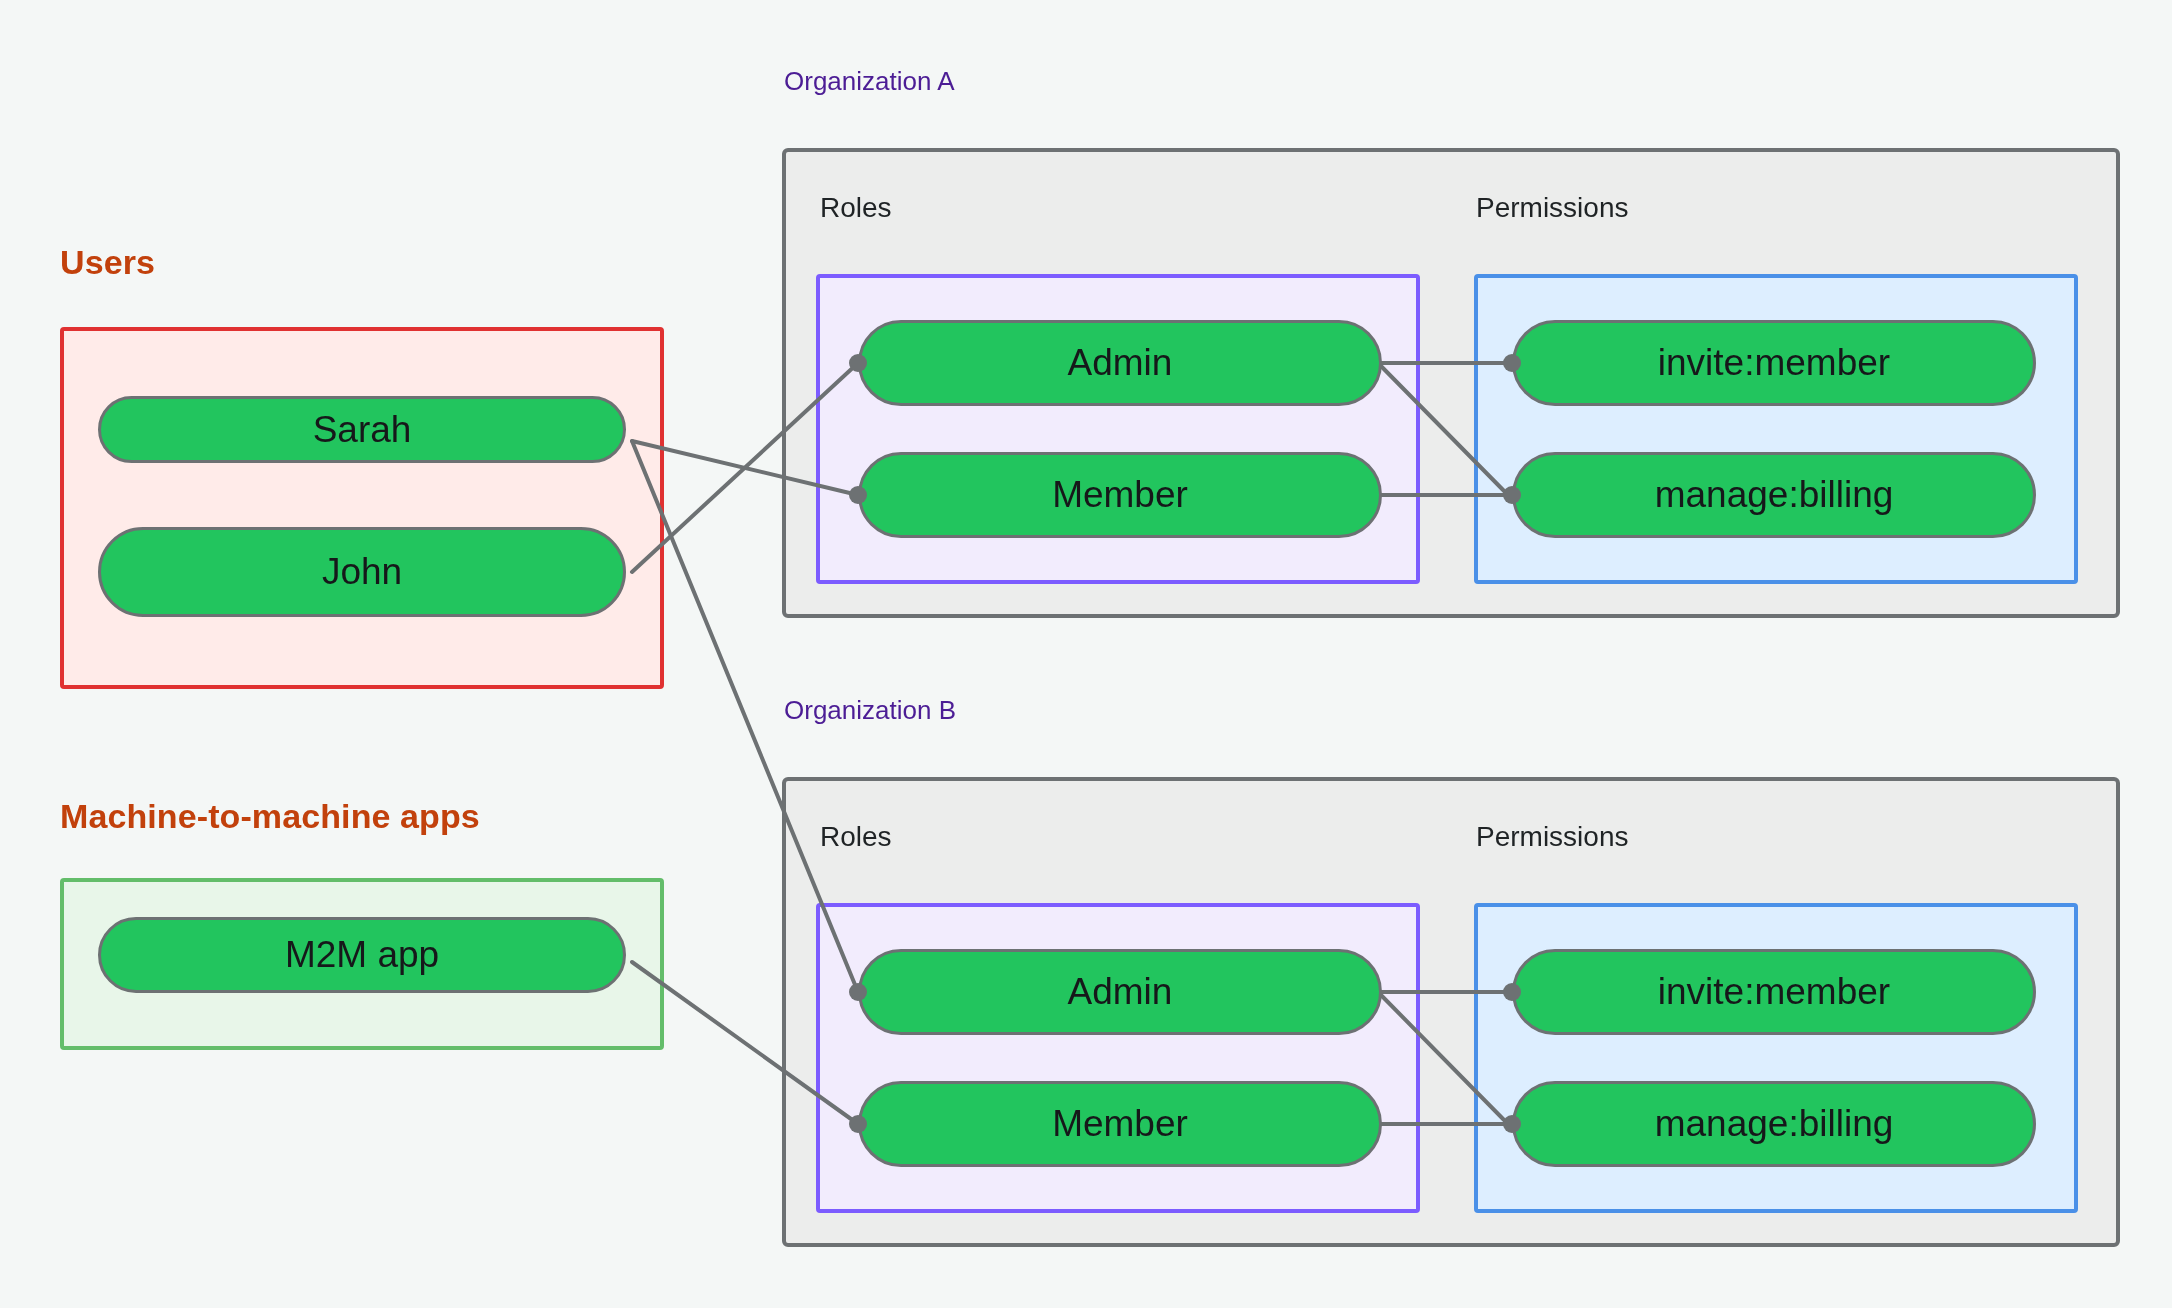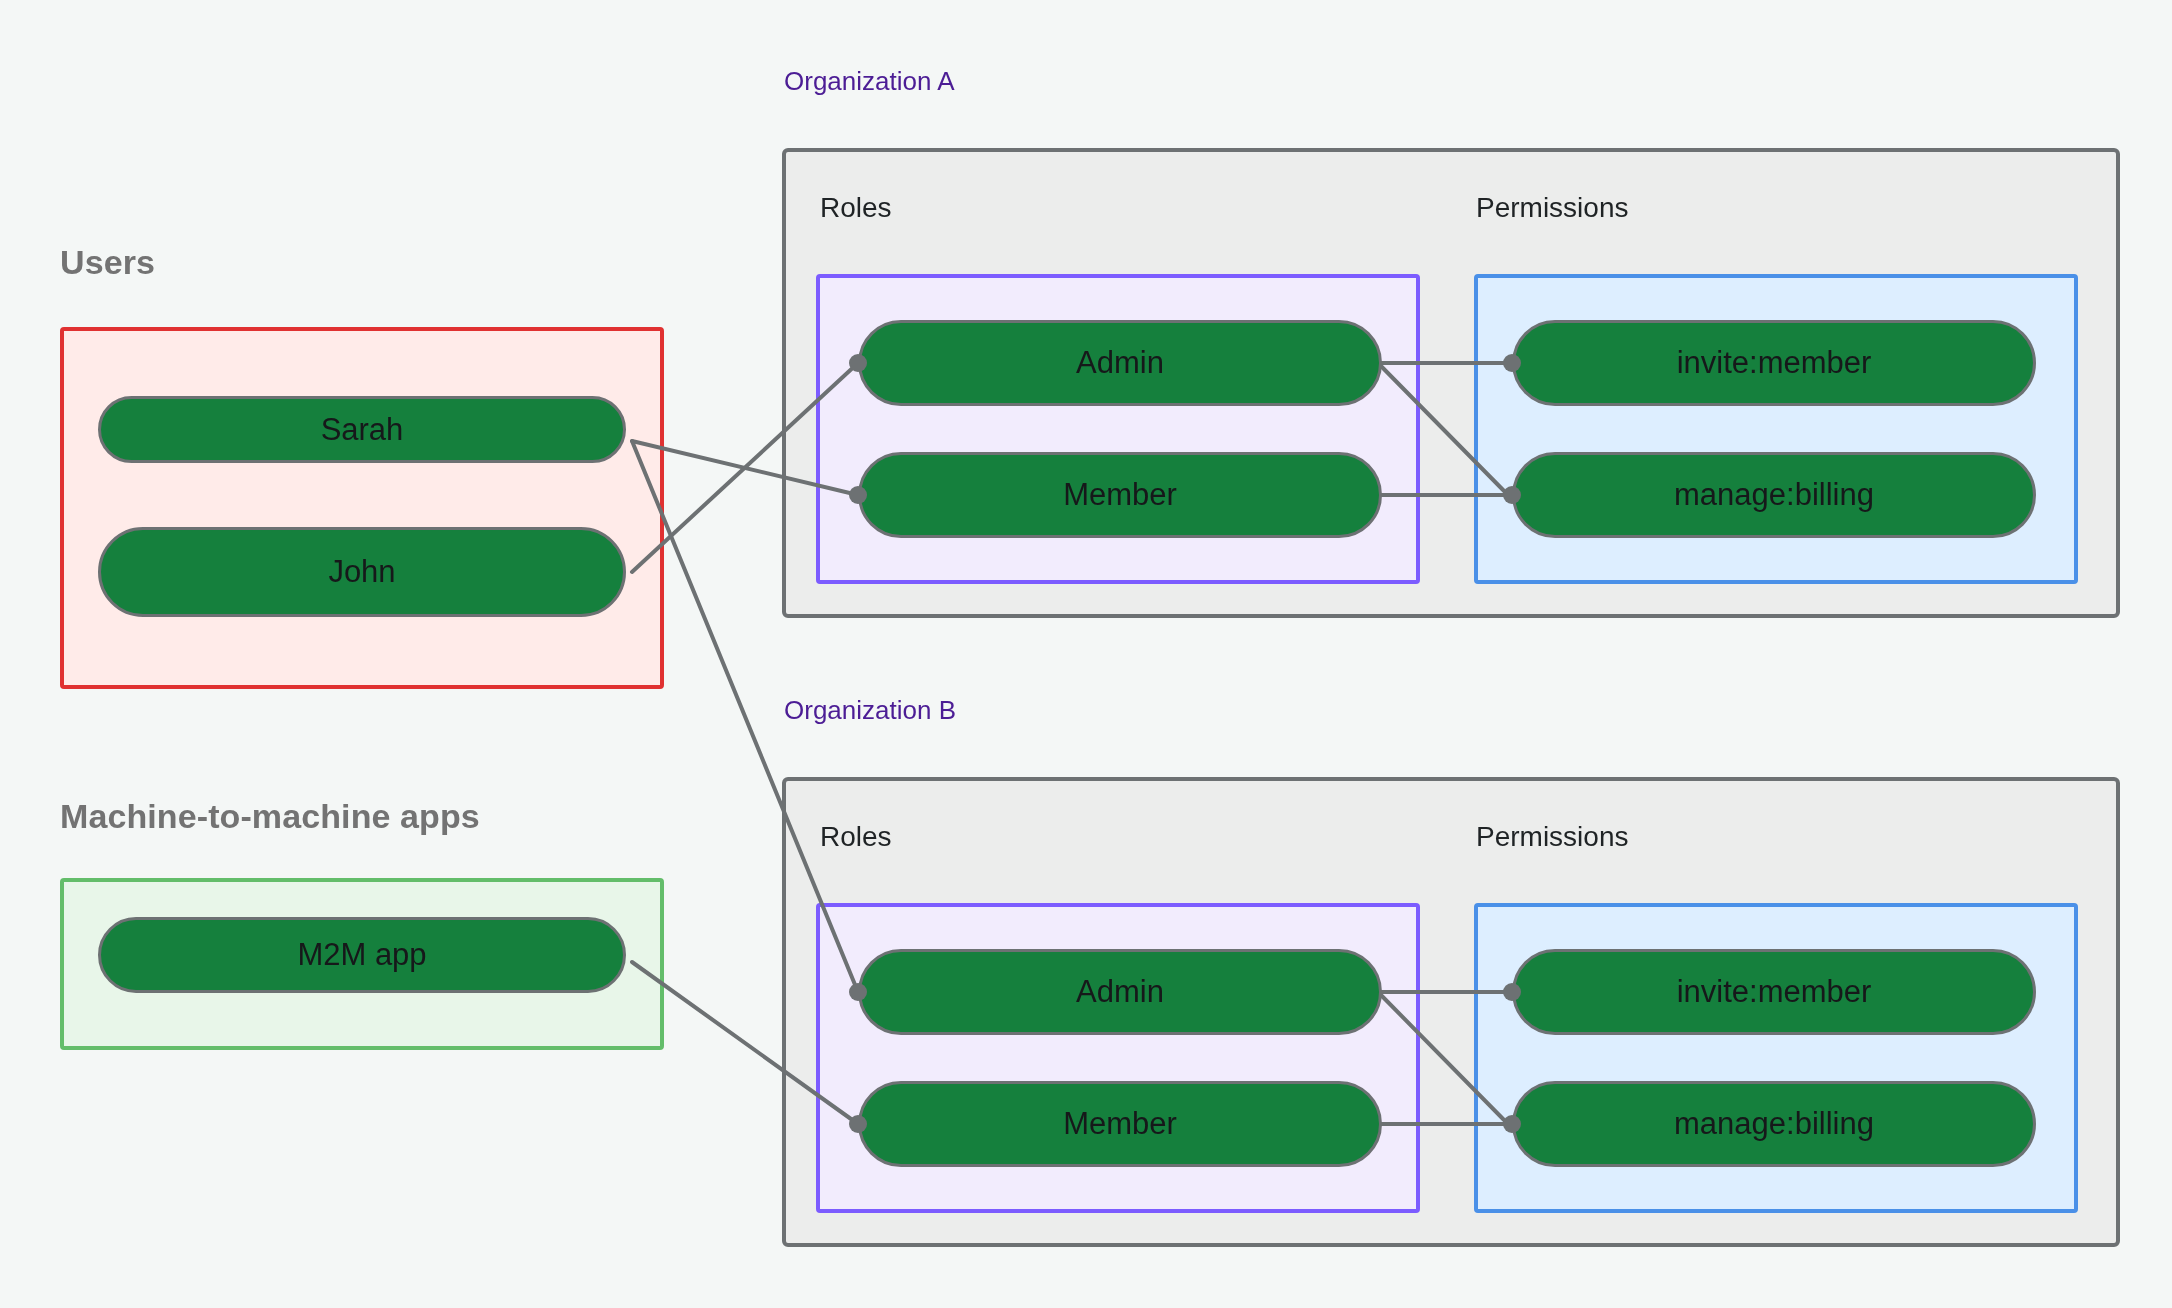--- a/index.html
+++ b/index.html
@@ -26,21 +26,21 @@
     height: 1308px;
     pointer-events: none;
     z-index: 5;
   }
 
   
   .section-title {
     position: absolute;
     font-size: 34px;
     font-weight: 700;
-    color: #737373;
+    color: #c2410c;
     letter-spacing: 0.1px;
     white-space: nowrap;
     z-index: 3;
   }
   .org-title {
     position: absolute;
     font-size: 26px;
     font-weight: 400;
     color: #4c1d95;
     white-space: nowrap;
@@ -90,27 +90,27 @@
   }
   .subgroup.perms {
     background: #ddeeff;
     border: 4px solid #4a90e8;
   }
 
   
   .pill {
     position: absolute;
     box-sizing: border-box;
-    background: #15803d;
+    background: #22c55e;
     border: 3px solid #6d7173;
     border-radius: 999px;
     display: flex;
     align-items: center;
     justify-content: center;
-    font-size: 31px;
+    font-size: 37px;
     color: #16181a;
     z-index: 7;
     white-space: nowrap;
   }
 
   
   .edge-dot {
     position: absolute;
     width: 18px;
     height: 18px;

